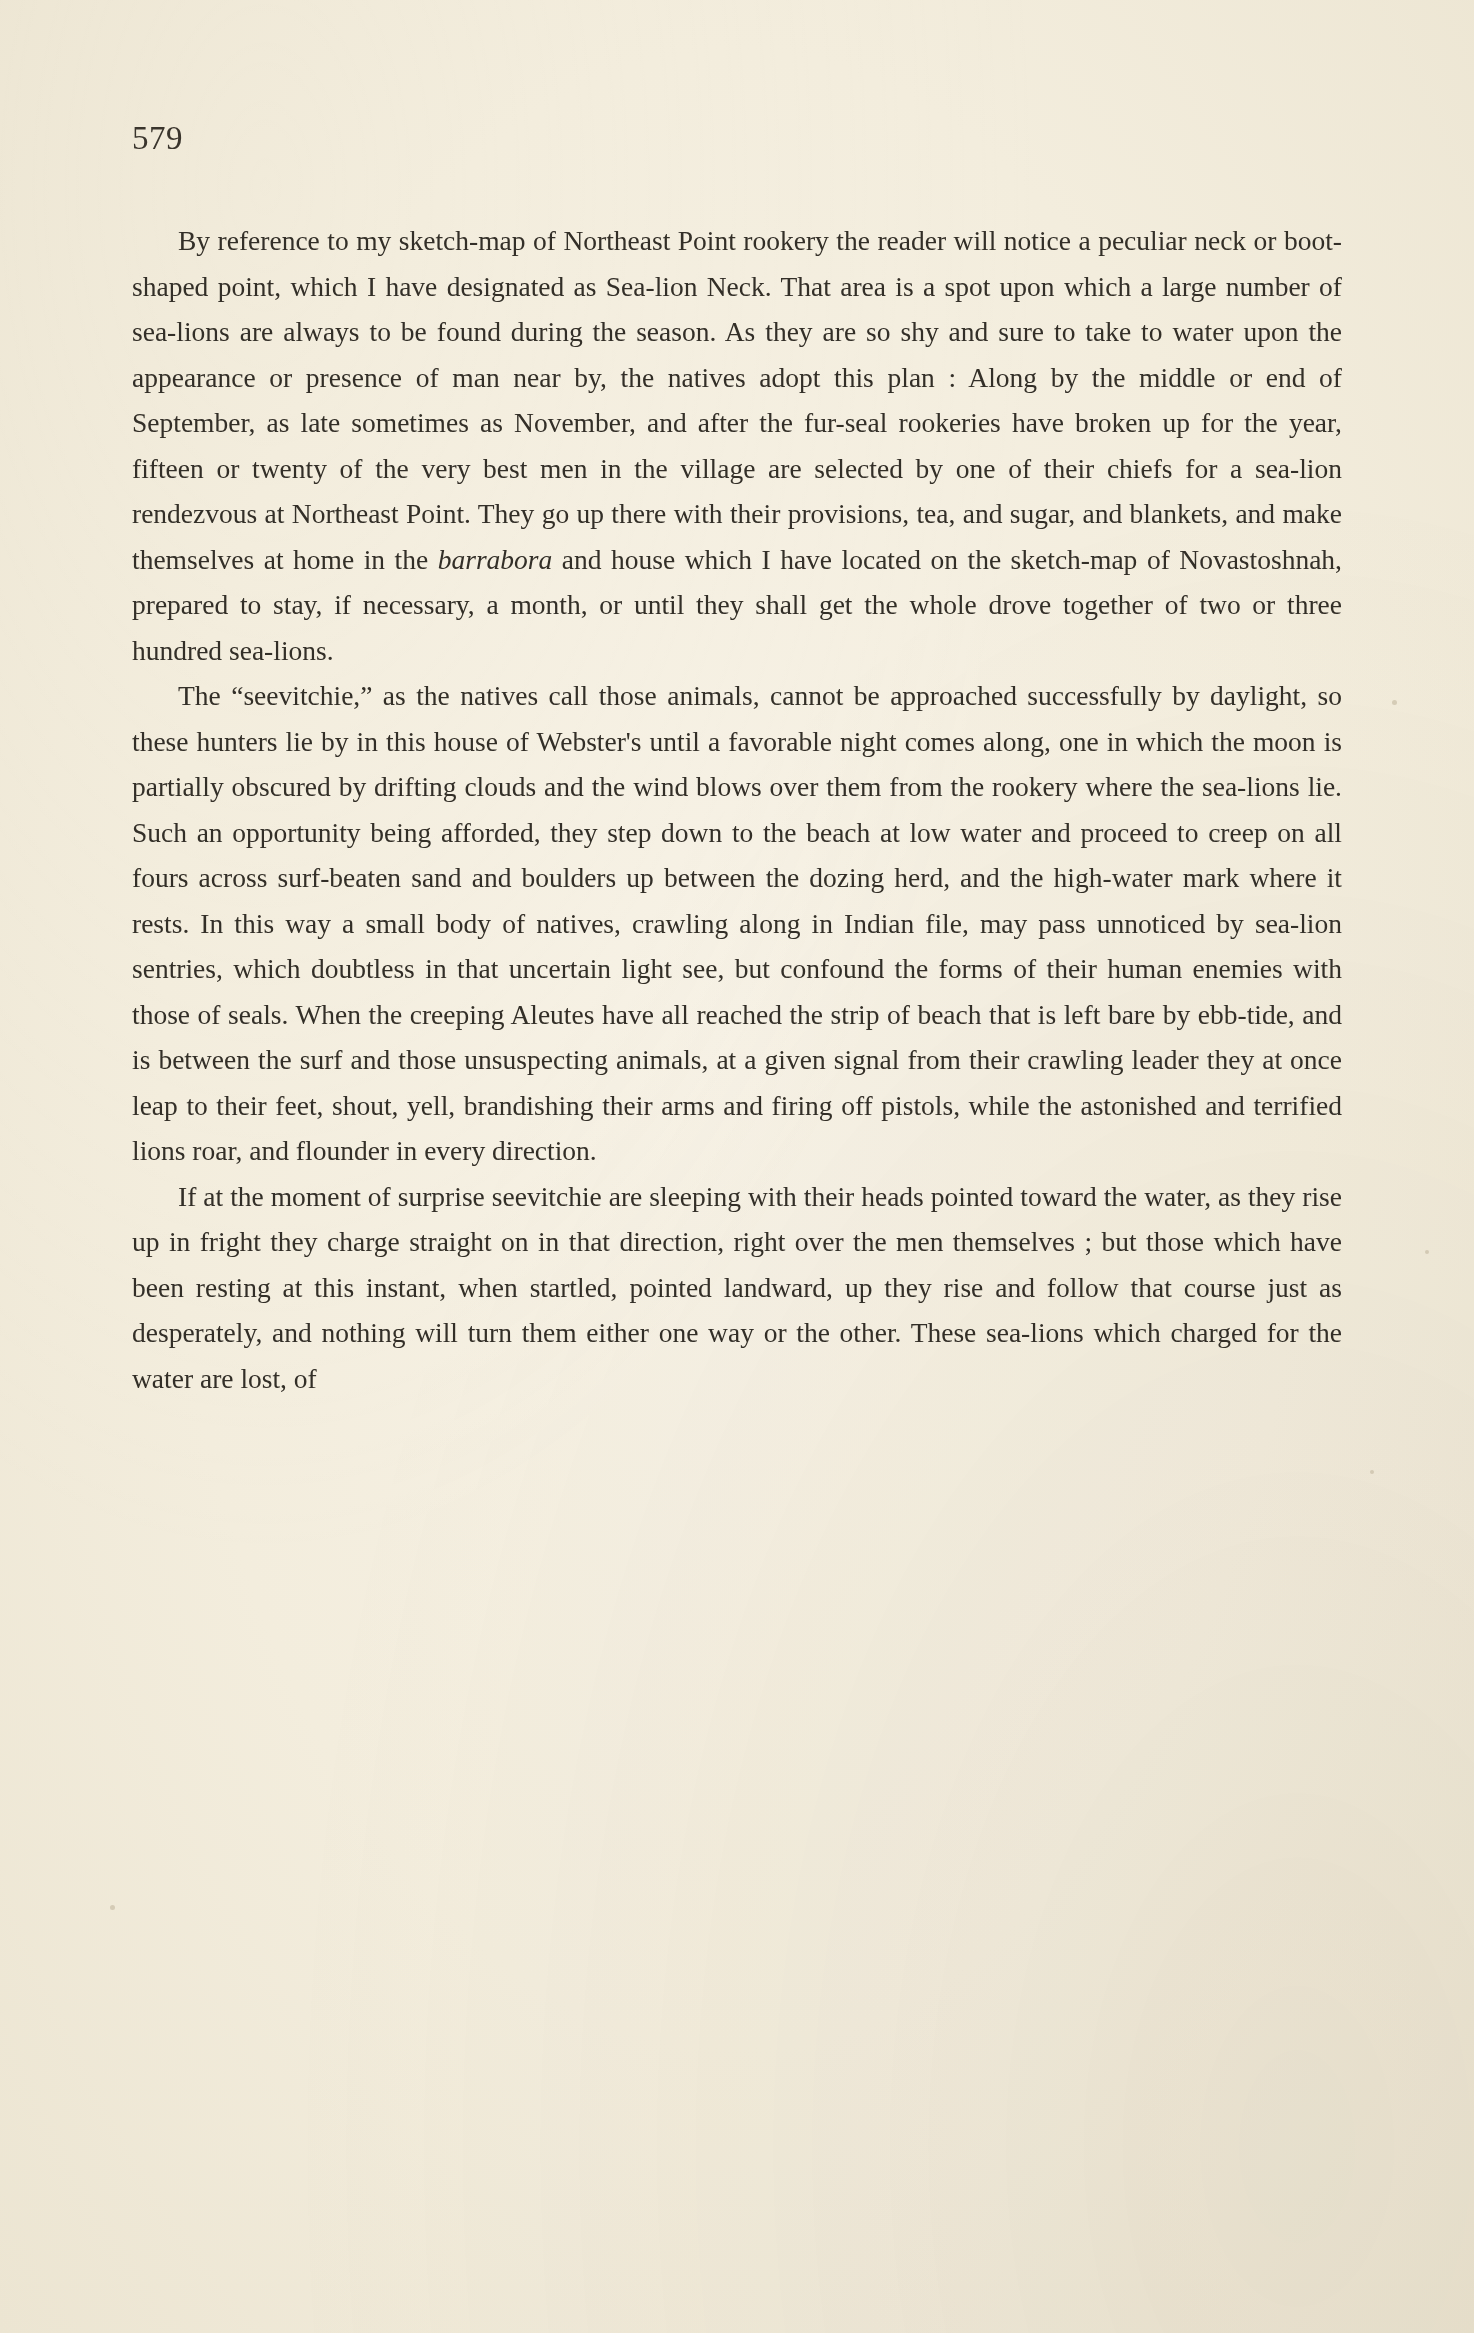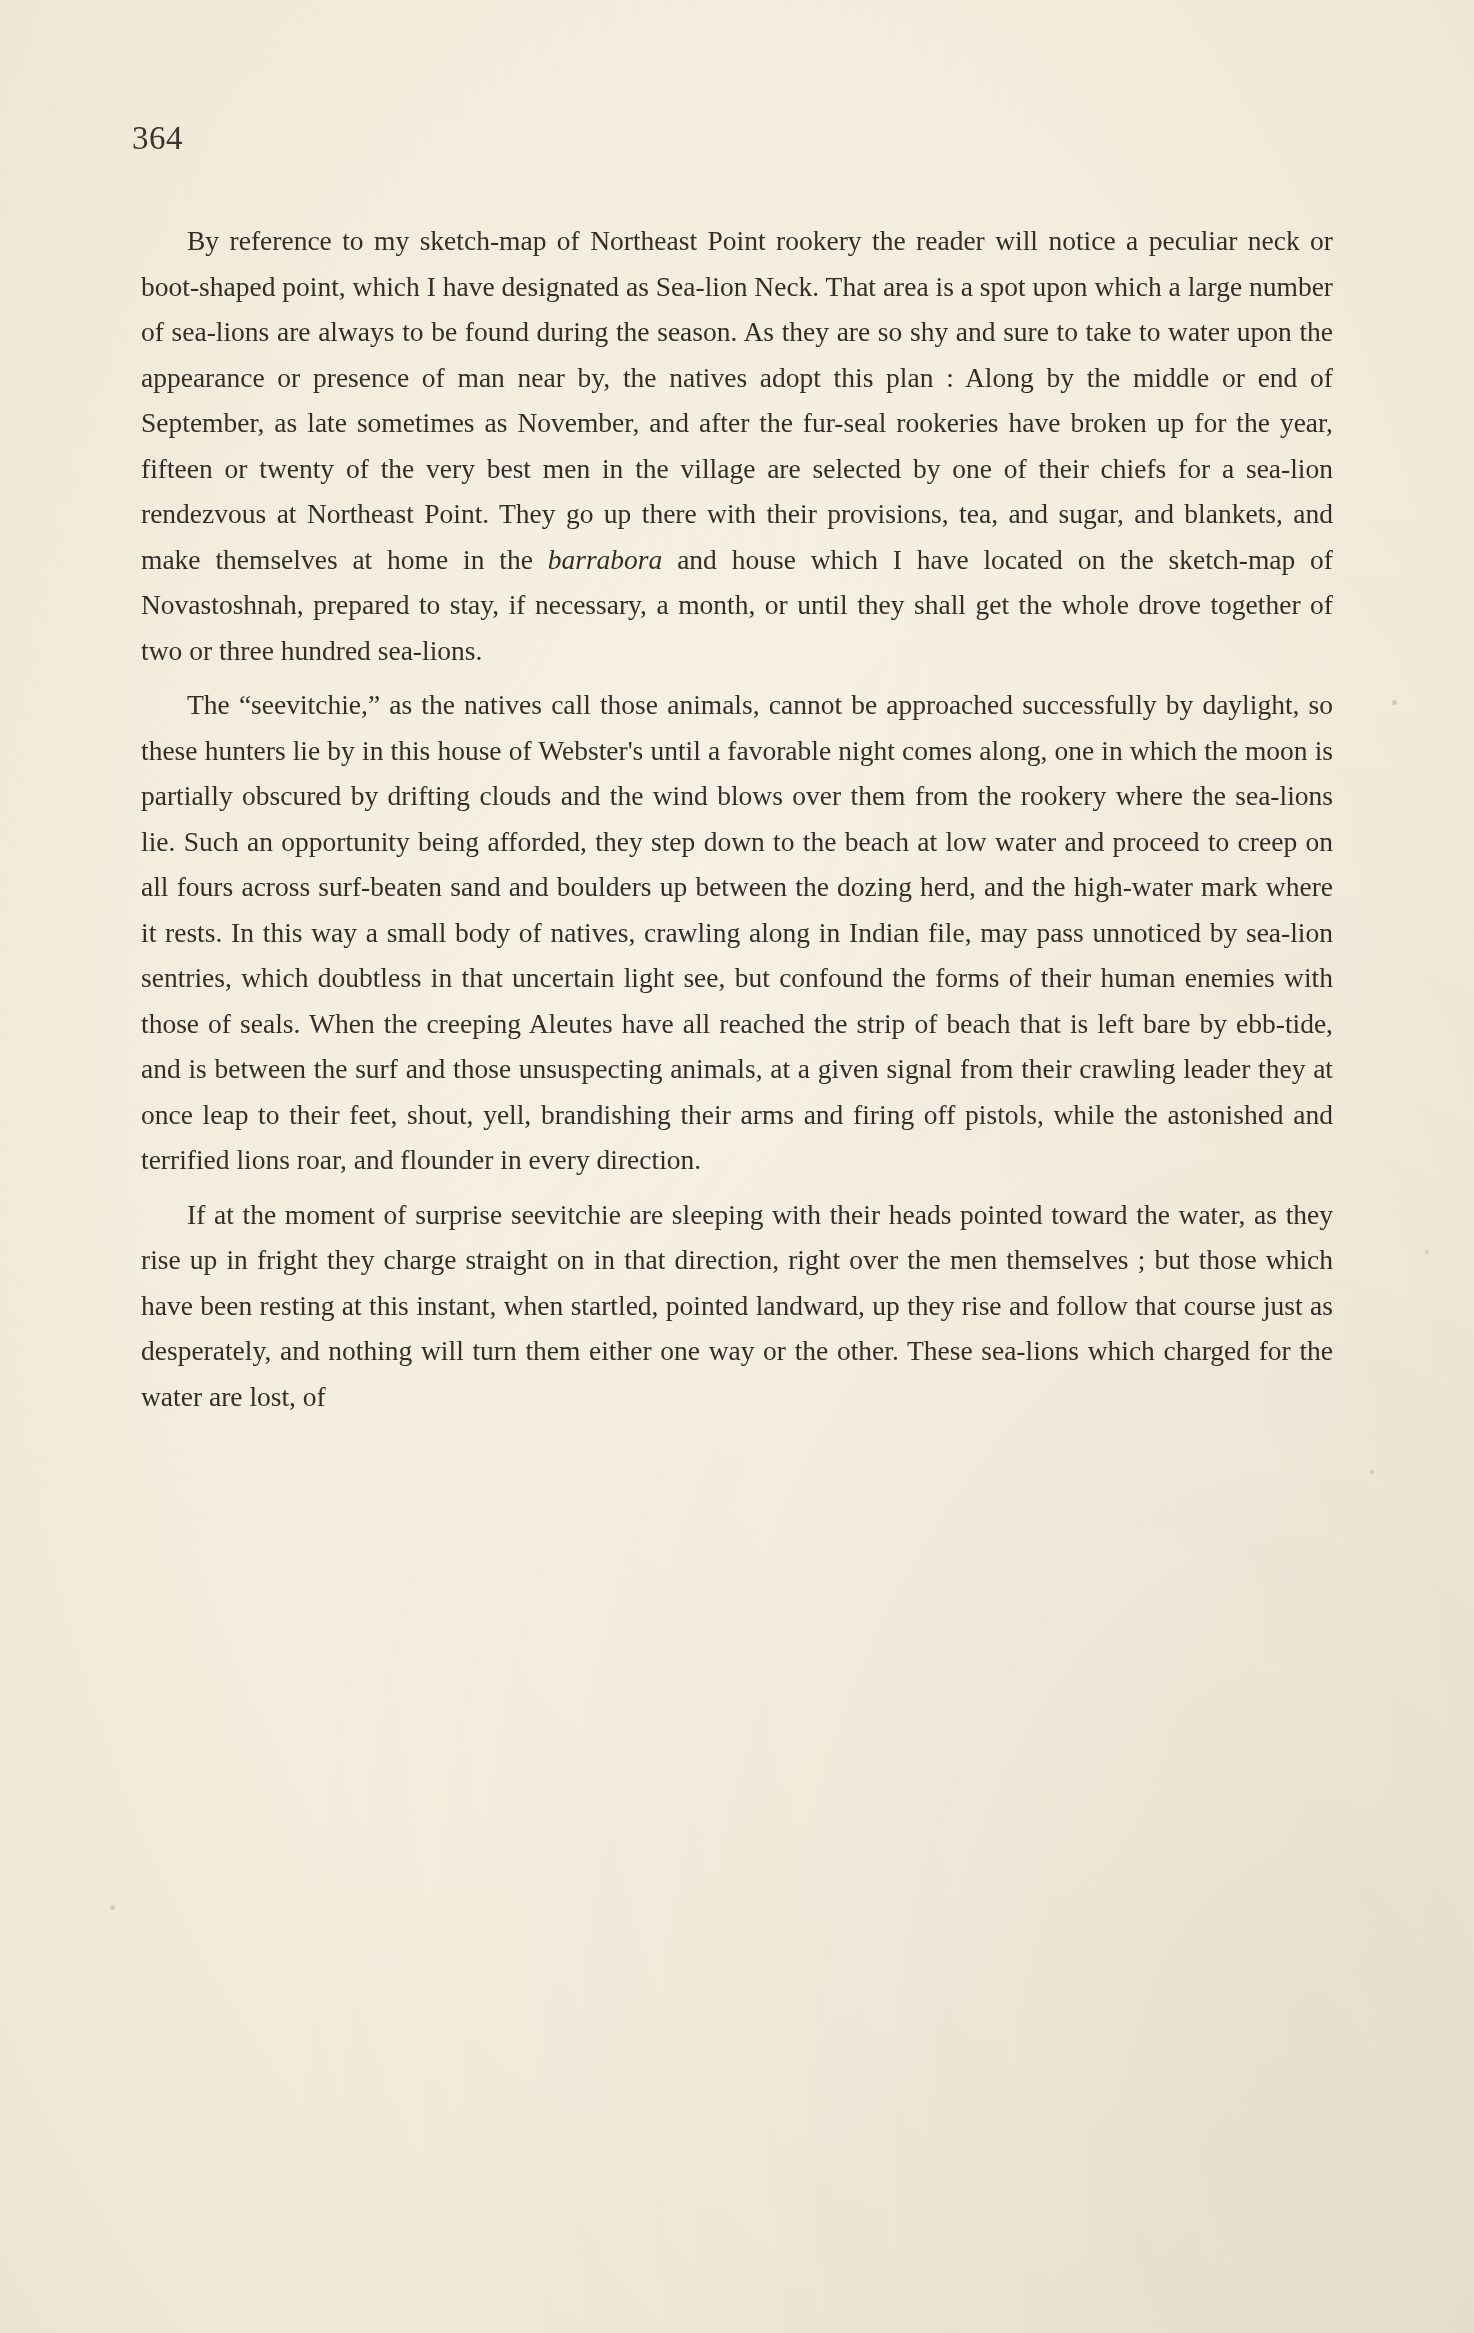--- a/index.html
+++ b/index.html
@@ -48,21 +48,21 @@
     padding-left: 40px;
   }
   .body-text {
     font-size: 27.5px;
     line-height: 45.5px;
     color: #332f28;
     text-align: justify;
     text-justify: inter-word;
   }
   .body-text p {
-    margin: 9px;
+    margin: 0;
     text-indent: 46px;
   }
   .body-text p + p {
     margin-top: 0;
   }
   .it {
     font-style: italic;
   }
   
   .grain {
@@ -81,21 +81,21 @@
     border-radius: 50%;
     opacity: 0.5;
   }
 </style>
 </head>
 <body>
 
 <div class="page">
 
   <div class="header">
-    <div class="folio">364</div>
+    <div class="folio">579</div>
   </div>
 
   <div class="body-text">
     <p><span>By reference to my sketch-map of Northeast Point rookery the reader will notice a peculiar neck or boot-shaped point, which I have designated as Sea-lion Neck. That area is a spot upon which a large number of sea-lions are always to be found during the season. As they are so shy and sure to take to water upon the appearance or presence of man near by, the natives adopt this plan : Along by the middle or end of September, as late sometimes as November, and after the fur-seal rookeries have broken up for the year, fifteen or twenty of the very best men in the village are selected by one of their chiefs for a sea-lion rendezvous at Northeast Point. They go up there with their provisions, tea, and sugar, and blankets, and make themselves at home in the </span><span class="it">barrabora</span><span> and house which I have located on the sketch-map of Novastoshnah, prepared to stay, if necessary, a month, or until they shall get the whole drove together of two or three hundred sea-lions.</span></p>
     <p>The “seevitchie,” as the natives call those animals, cannot be approached successfully by daylight, so these hunters lie by in this house of Webster's until a favorable night comes along, one in which the moon is partially obscured by drifting clouds and the wind blows over them from the rookery where the sea-lions lie. Such an opportunity being afforded, they step down to the beach at low water and proceed to creep on all fours across surf-beaten sand and boulders up between the dozing herd, and the high-water mark where it rests. In this way a small body of natives, crawling along in Indian file, may pass unnoticed by sea-lion sentries, which doubtless in that uncertain light see, but confound the forms of their human enemies with those of seals. When the creeping Aleutes have all reached the strip of beach that is left bare by ebb-tide, and is between the surf and those unsuspecting animals, at a given signal from their crawling leader they at once leap to their feet, shout, yell, brandishing their arms and firing off pistols, while the astonished and terrified lions roar, and flounder in every direction.</p>
     <p>If at the moment of surprise seevitchie are sleeping with their heads pointed toward the water, as they rise up in fright they charge straight on in that direction, right over the men themselves ; but those which have been resting at this instant, when startled, pointed landward, up they rise and follow that course just as desperately, and nothing will turn them either one way or the other. These sea-lions which charged for the water are lost, of</p>
   </div>
 
   <div class="grain"></div>
   <span class="speck" style="left:1392px;top:700px;width:5px;height:5px;"></span>

